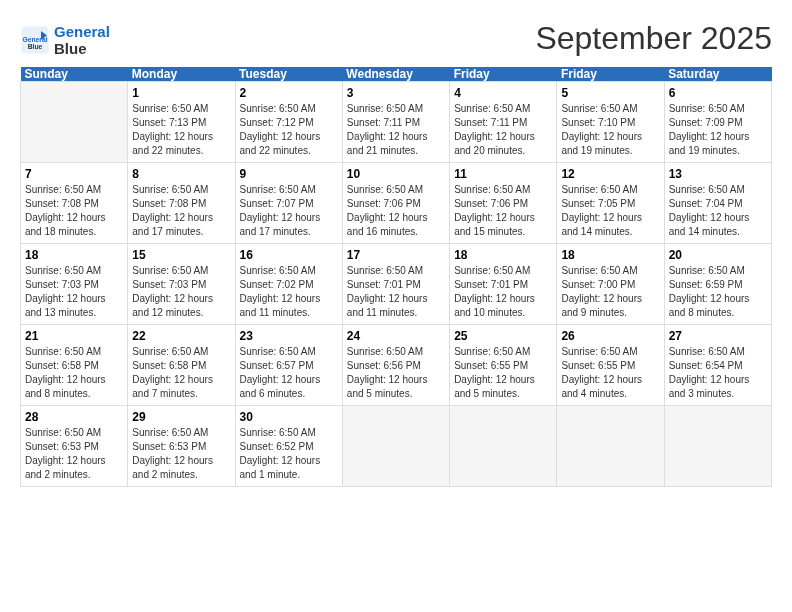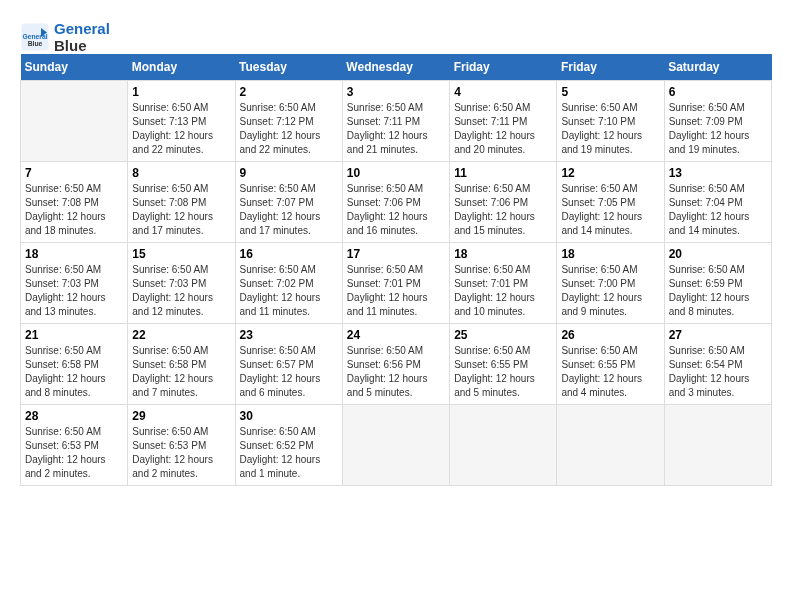--- a/index.html
+++ b/index.html
@@ -7,20 +7,21 @@
       font-family: Arial, sans-serif;
       background: #fff;
       width: 792px;
       min-height: 612px;
       padding: 20px;
     }
     .header {
       display: flex;
       justify-content: space-between;
       align-items: flex-end;
+      margin-bottom: 10px;
     }
     .logo {
       display: flex;
       align-items: center;
       gap: 4px;
     }
     .logo-icon {
       width: 30px;
       height: 30px;
     }
@@ -37,21 +38,21 @@
       color: #555;
     }
     table {
       width: 100%;
       border-collapse: collapse;
       font-size: 11px;
     }
     thead th {
       background-color: #2a6ebb;
       color: #fff;
-      padding: 6px 4px;
+      padding: 0 4px;
       text-align: left;
       font-size: 12px;
       font-weight: bold;
     }
     tbody td {
       border: 1px solid #ddd;
       vertical-align: top;
       padding: 4px;
       width: calc(100% / 7);
       height: 80px;
@@ -86,20 +87,21 @@
       <text x="20" y="22" text-anchor="middle" font-size="9" font-weight="bold" fill="#1a6abf">General</text>
       <text x="20" y="32" text-anchor="middle" font-size="9" font-weight="bold" fill="#333">Blue</text>
       <polygon points="28,8 36,14 28,20" fill="#1a6abf"></polygon>
     </svg>
     <div>
       <div style="font-size:15px;font-weight:bold;color:#1a6abf;">General</div>
       <div style="font-size:15px;font-weight:bold;color:#333;">Blue</div>
     </div>
   </div>
   <div class="title-block">
+    <div class="month-title">September 2025</div>
   </div>
 </div>
 
 <table>
   <thead>
     <tr>
     <th>Sunday</th>
         <th>Monday</th>
         <th>Tuesday</th>
         <th>Wednesday</th>

